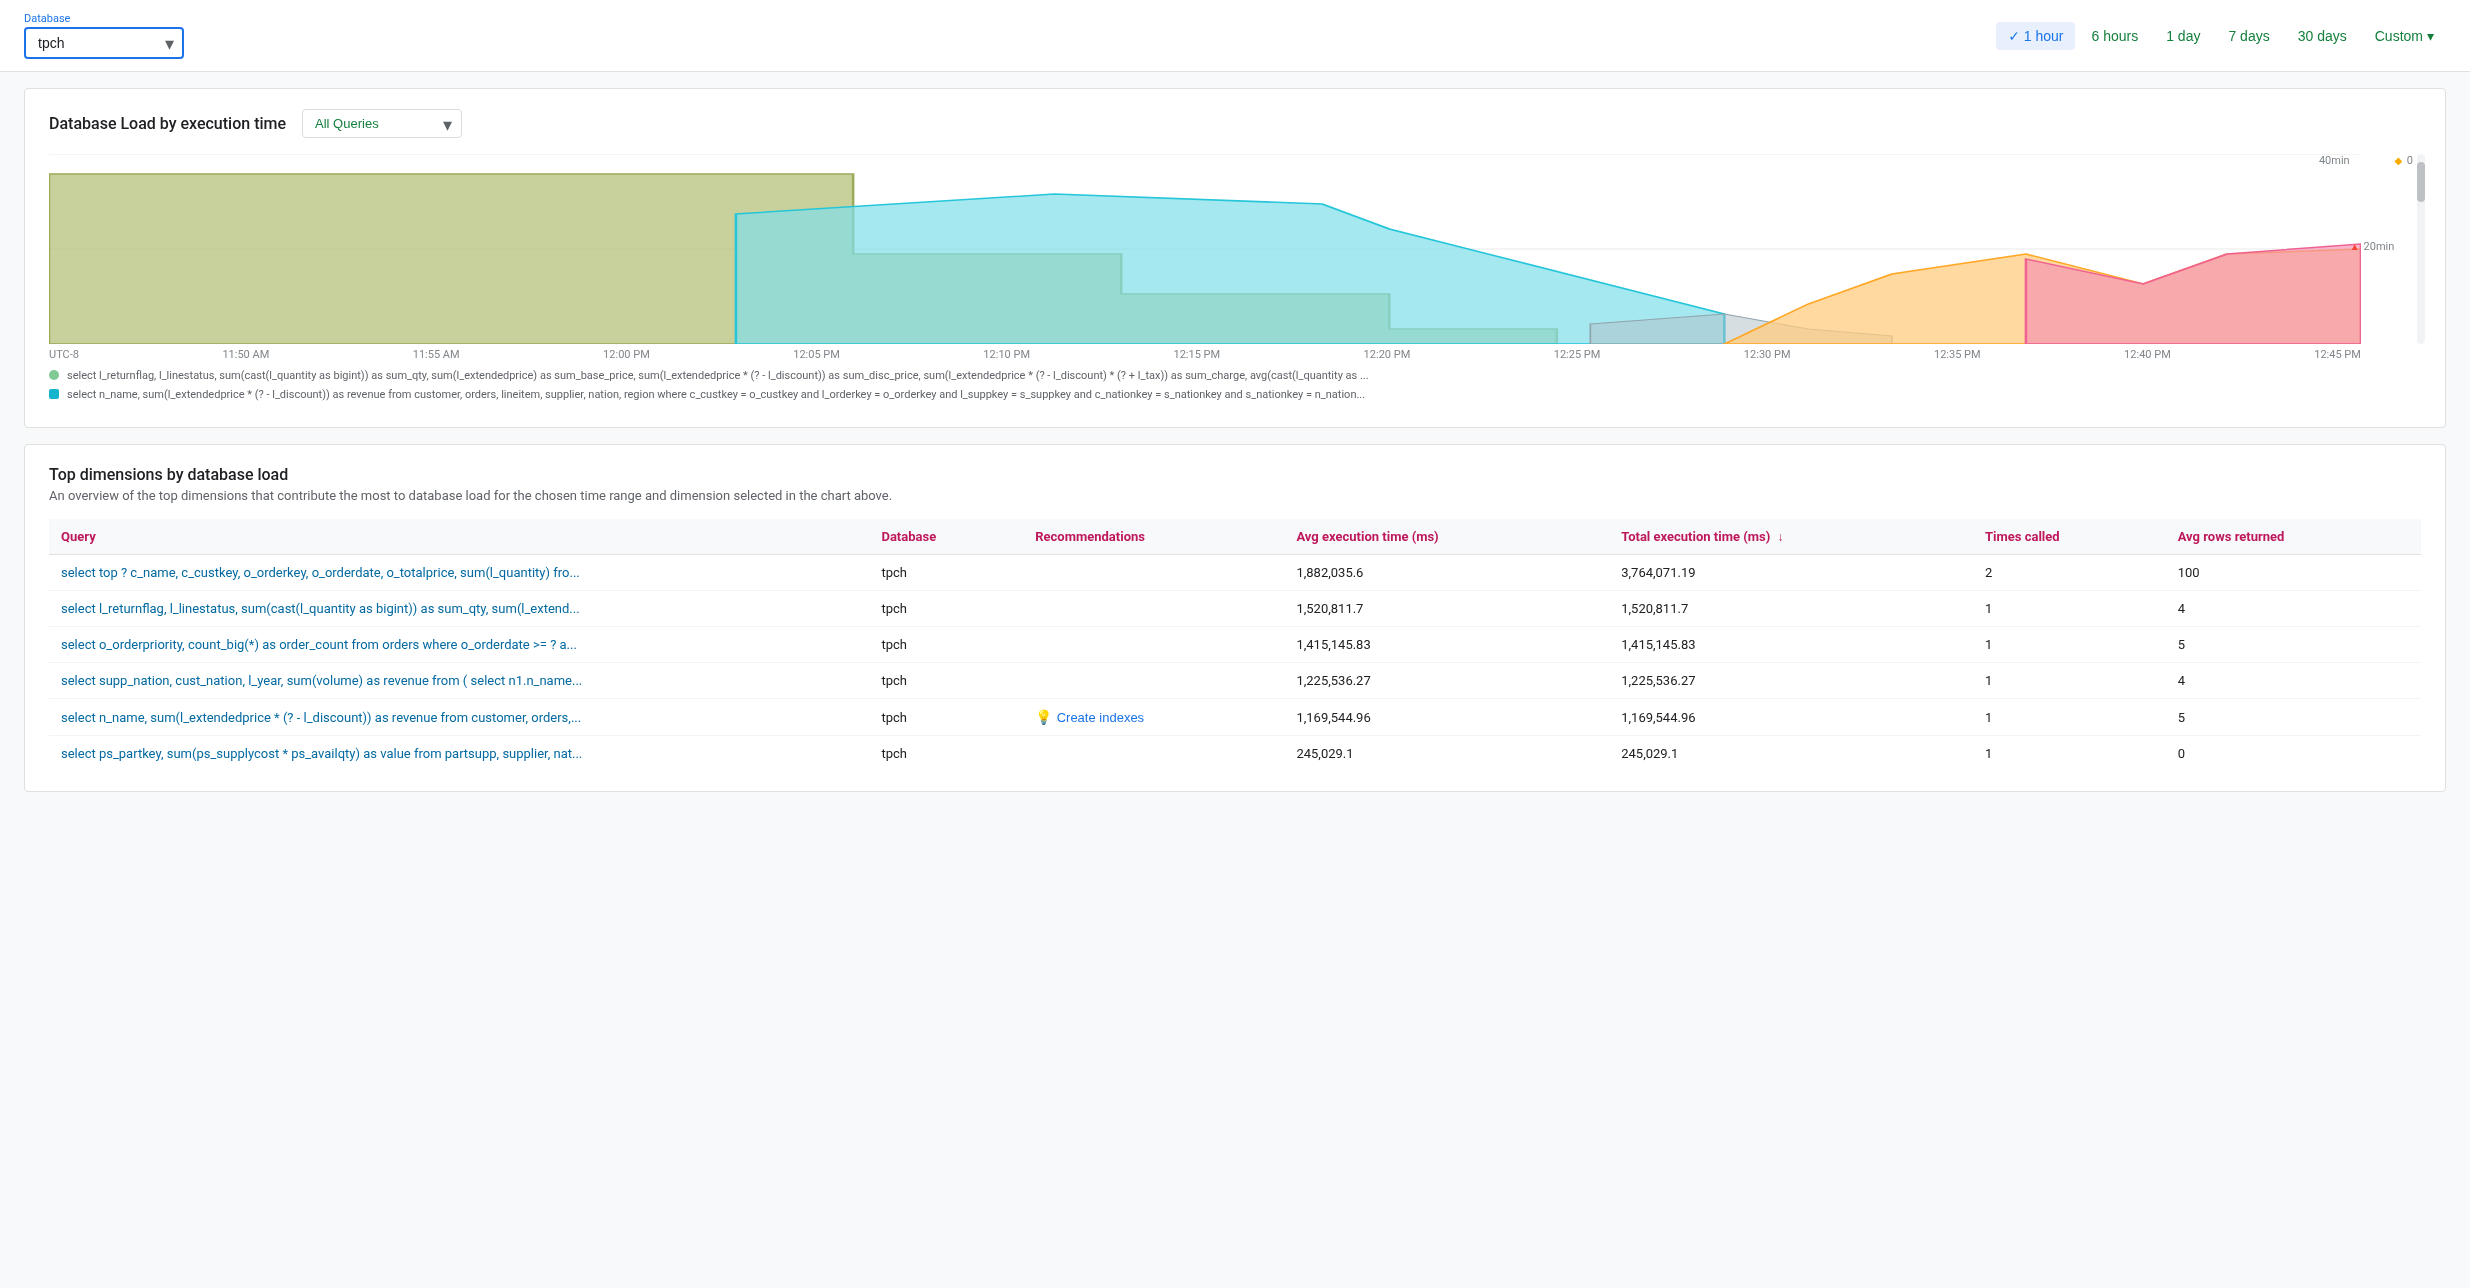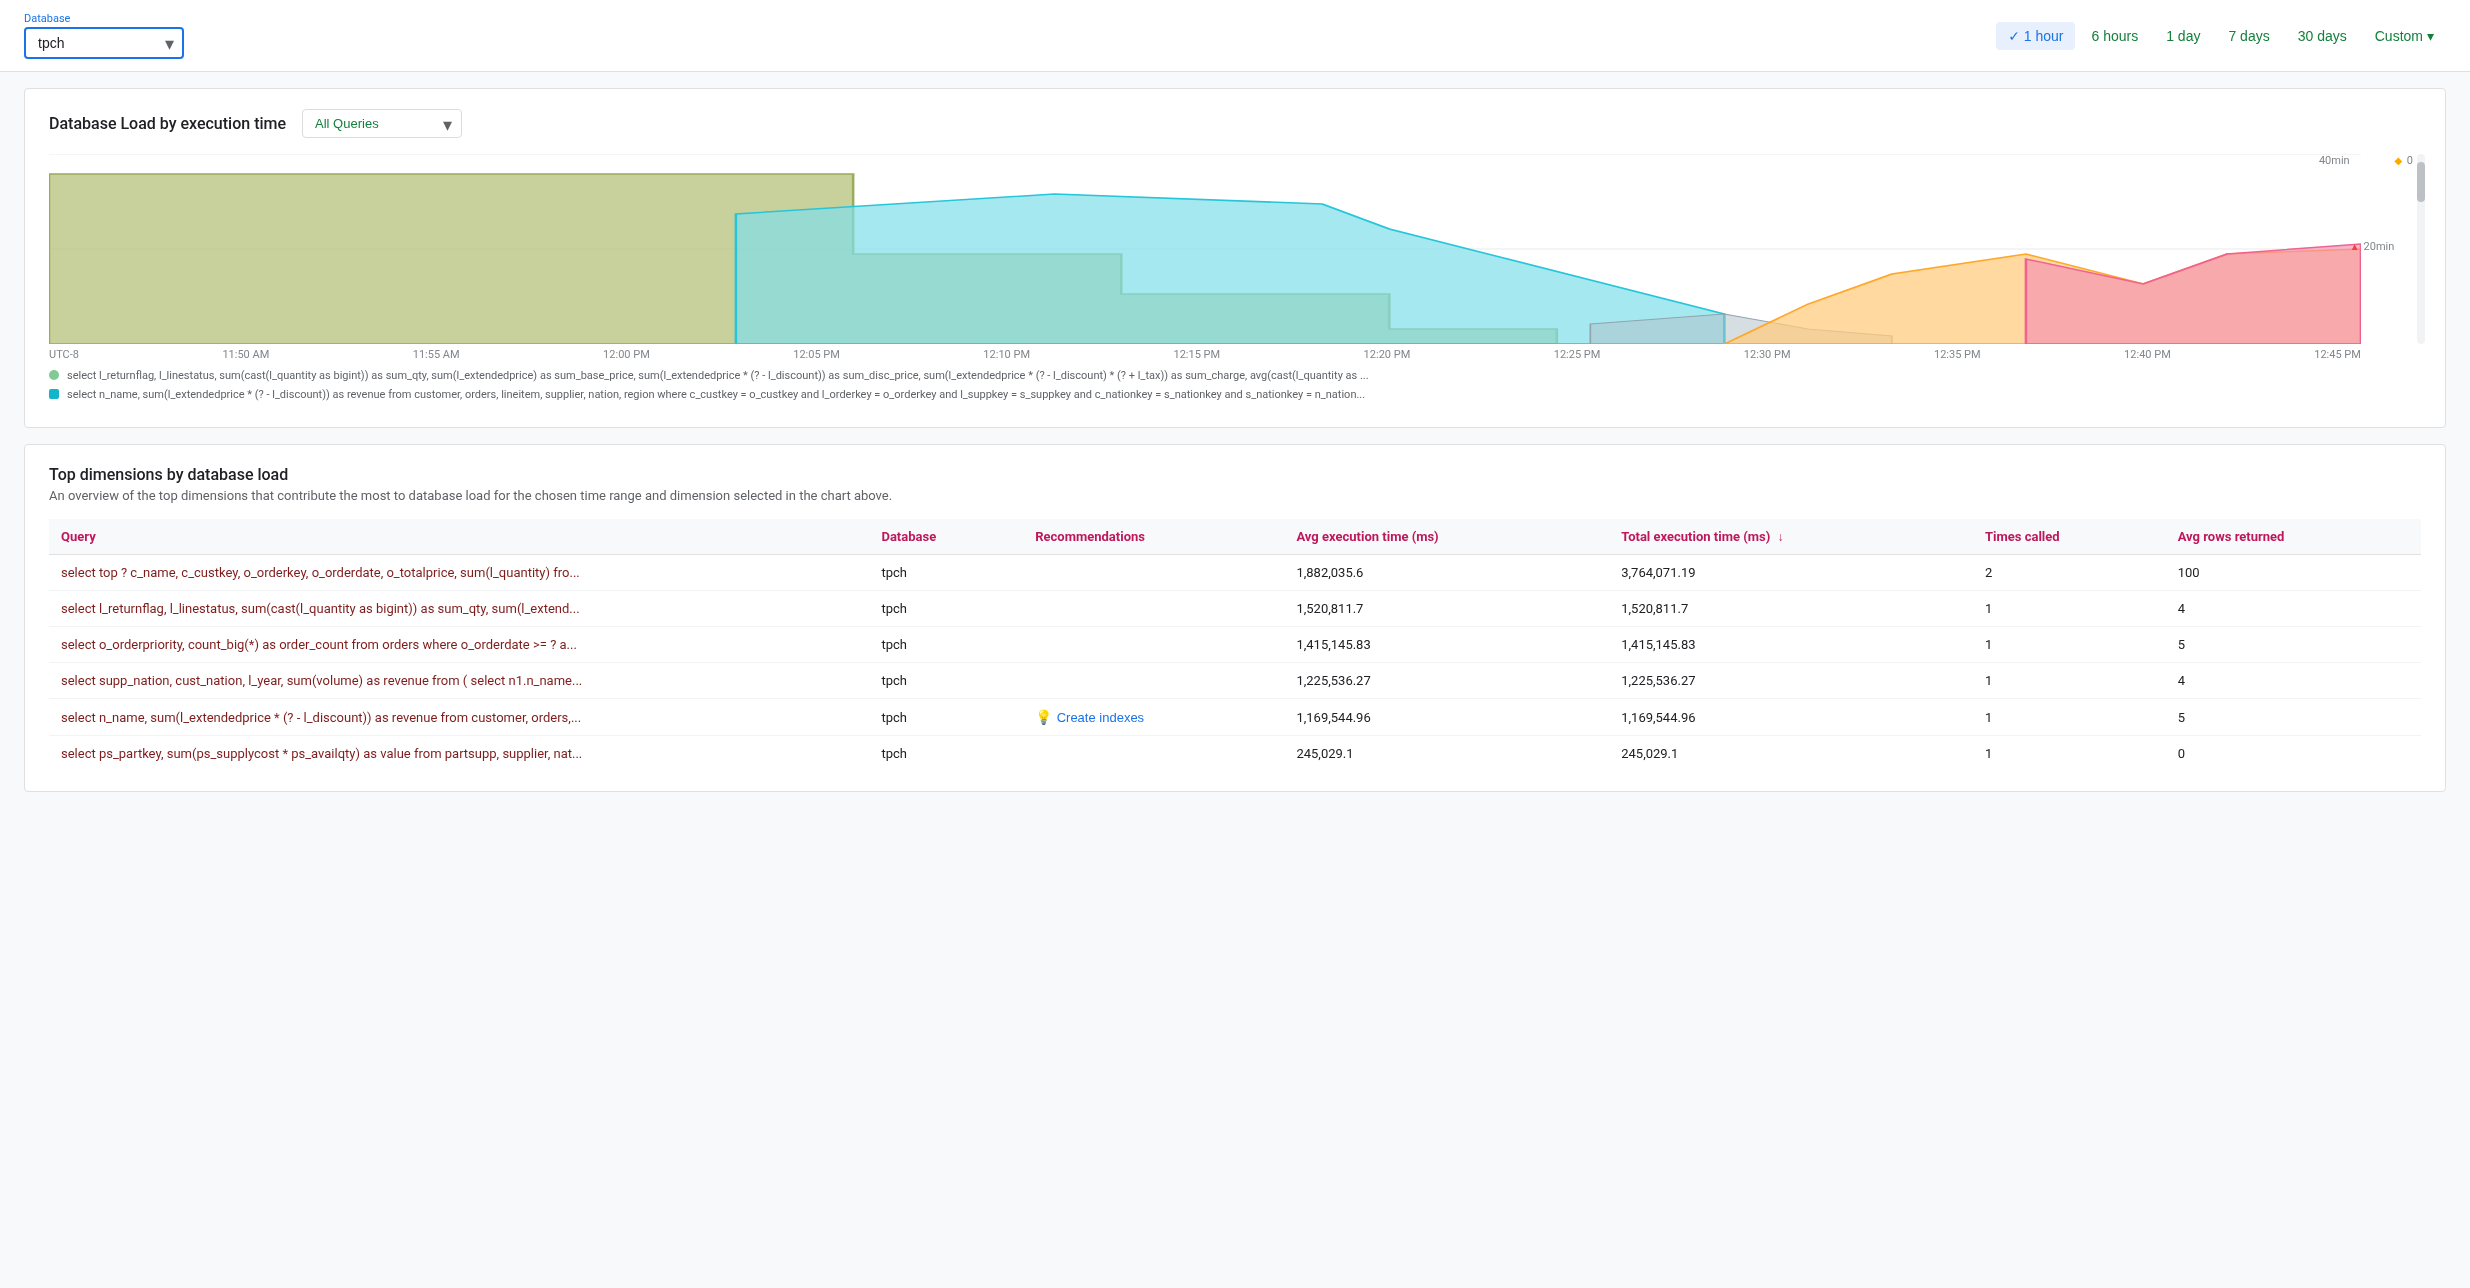--- a/index.html
+++ b/index.html
@@ -198,21 +198,21 @@
     }
     tbody tr:last-child {
       border-bottom: none;
     }
     tbody td {
       padding: 10px 12px;
       color: #202124;
       vertical-align: middle;
     }
     .query-text {
-      color: #7f1d1d;
+      color: #0369a1;
       max-width: 420px;
       overflow: hidden;
       text-overflow: ellipsis;
       white-space: nowrap;
     }
     .create-indexes-btn {
       display: flex;
       align-items: center;
       gap: 4px;
       color: #1a73e8;

